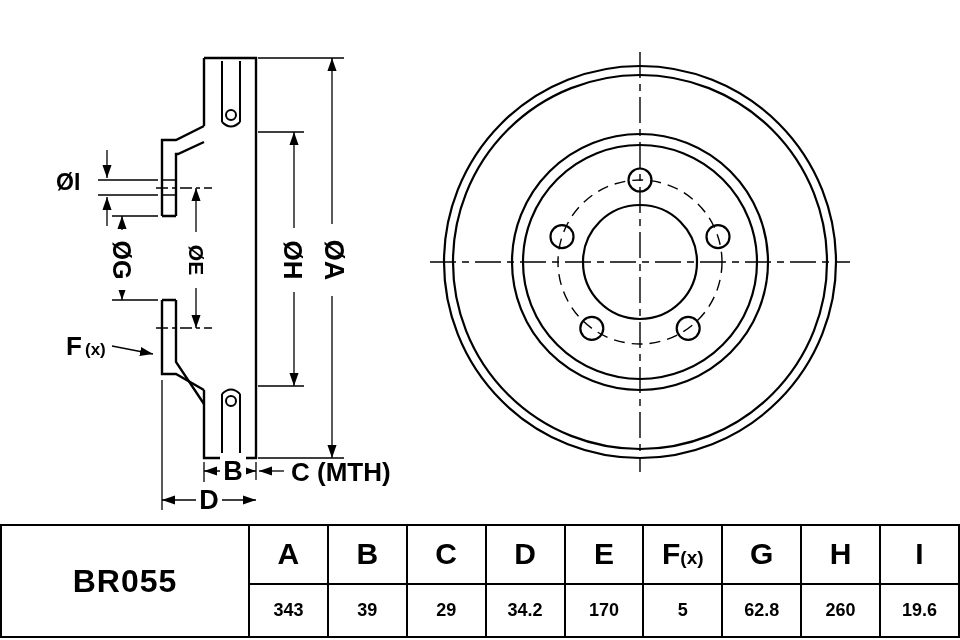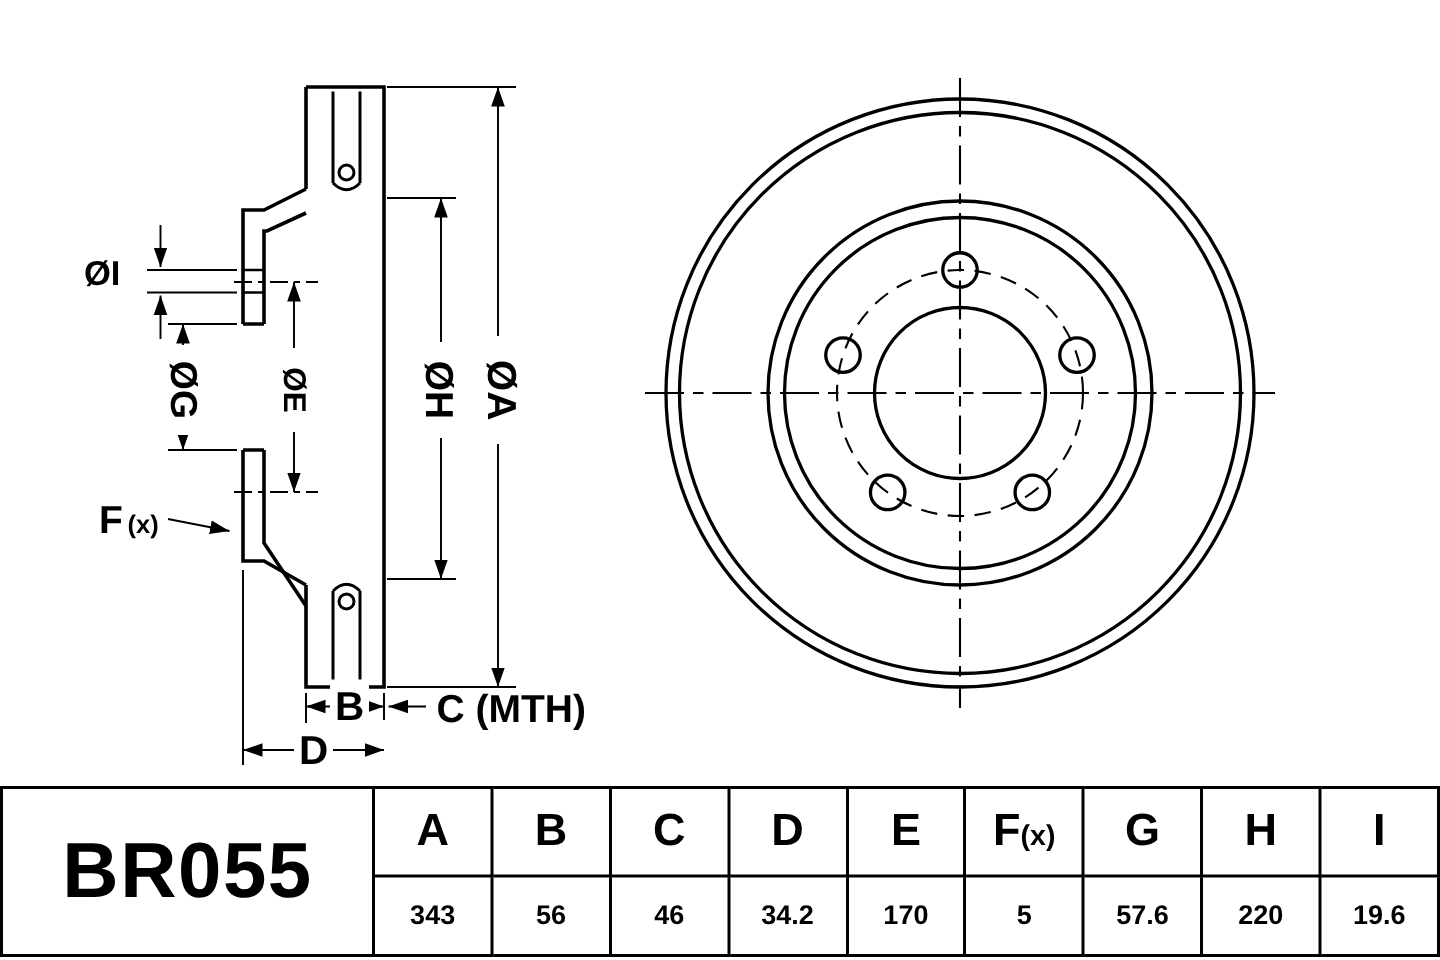--- a/index.html
+++ b/index.html
@@ -4,21 +4,21 @@
 <style>
   html,body{margin:0;padding:0;background:#fff;}
   .page{position:relative;width:960px;height:640px;background:#fff;overflow:hidden;
         font-family:"Liberation Sans",sans-serif;color:#000;}
   .page svg{position:absolute;left:0;top:0;}
   svg text{font-family:"Liberation Sans",sans-serif;font-weight:bold;fill:#000;stroke:none;}
 
   table.spec{position:absolute;left:0;top:524px;width:960px;height:114px;
              border-collapse:collapse;table-layout:fixed;background:#fff;}
   table.spec td{border:2.5px solid #000;text-align:center;vertical-align:middle;padding:0;color:#000;}
-  td.part{width:248px;font-size:52px;font-weight:bold;letter-spacing:1px;margin-left:37px;}
+  td.part{width:248px;font-size:32px;font-weight:bold;letter-spacing:1px;margin-left:37px;}
   tr.hdr-row{height:58px;}
   tr.val-row{height:53px;}
   td.hdr{font-size:30px;font-weight:bold;}
   td.hdr .sub{font-size:19px;font-weight:bold;}
   td.val{font-size:18px;font-weight:bold;}
 </style>
 </head>
 <body>
 
 <div class="page">
@@ -135,25 +135,25 @@
         <td class="hdr">C</td>
         <td class="hdr">D</td>
         <td class="hdr">E</td>
         <td class="hdr"><span>F</span><span class="sub">(x)</span></td>
         <td class="hdr">G</td>
         <td class="hdr">H</td>
         <td class="hdr">I</td>
       </tr>
       <tr class="val-row">
         <td class="val">343</td>
-        <td class="val">56</td>
-        <td class="val">46</td>
+        <td class="val">39</td>
+        <td class="val">29</td>
         <td class="val">34.2</td>
         <td class="val">170</td>
         <td class="val">5</td>
-        <td class="val">57.6</td>
-        <td class="val">220</td>
+        <td class="val">62.8</td>
+        <td class="val">260</td>
         <td class="val">19.6</td>
       </tr>
     </tbody>
   </table>
 
 </div>
 
 </body></html>

